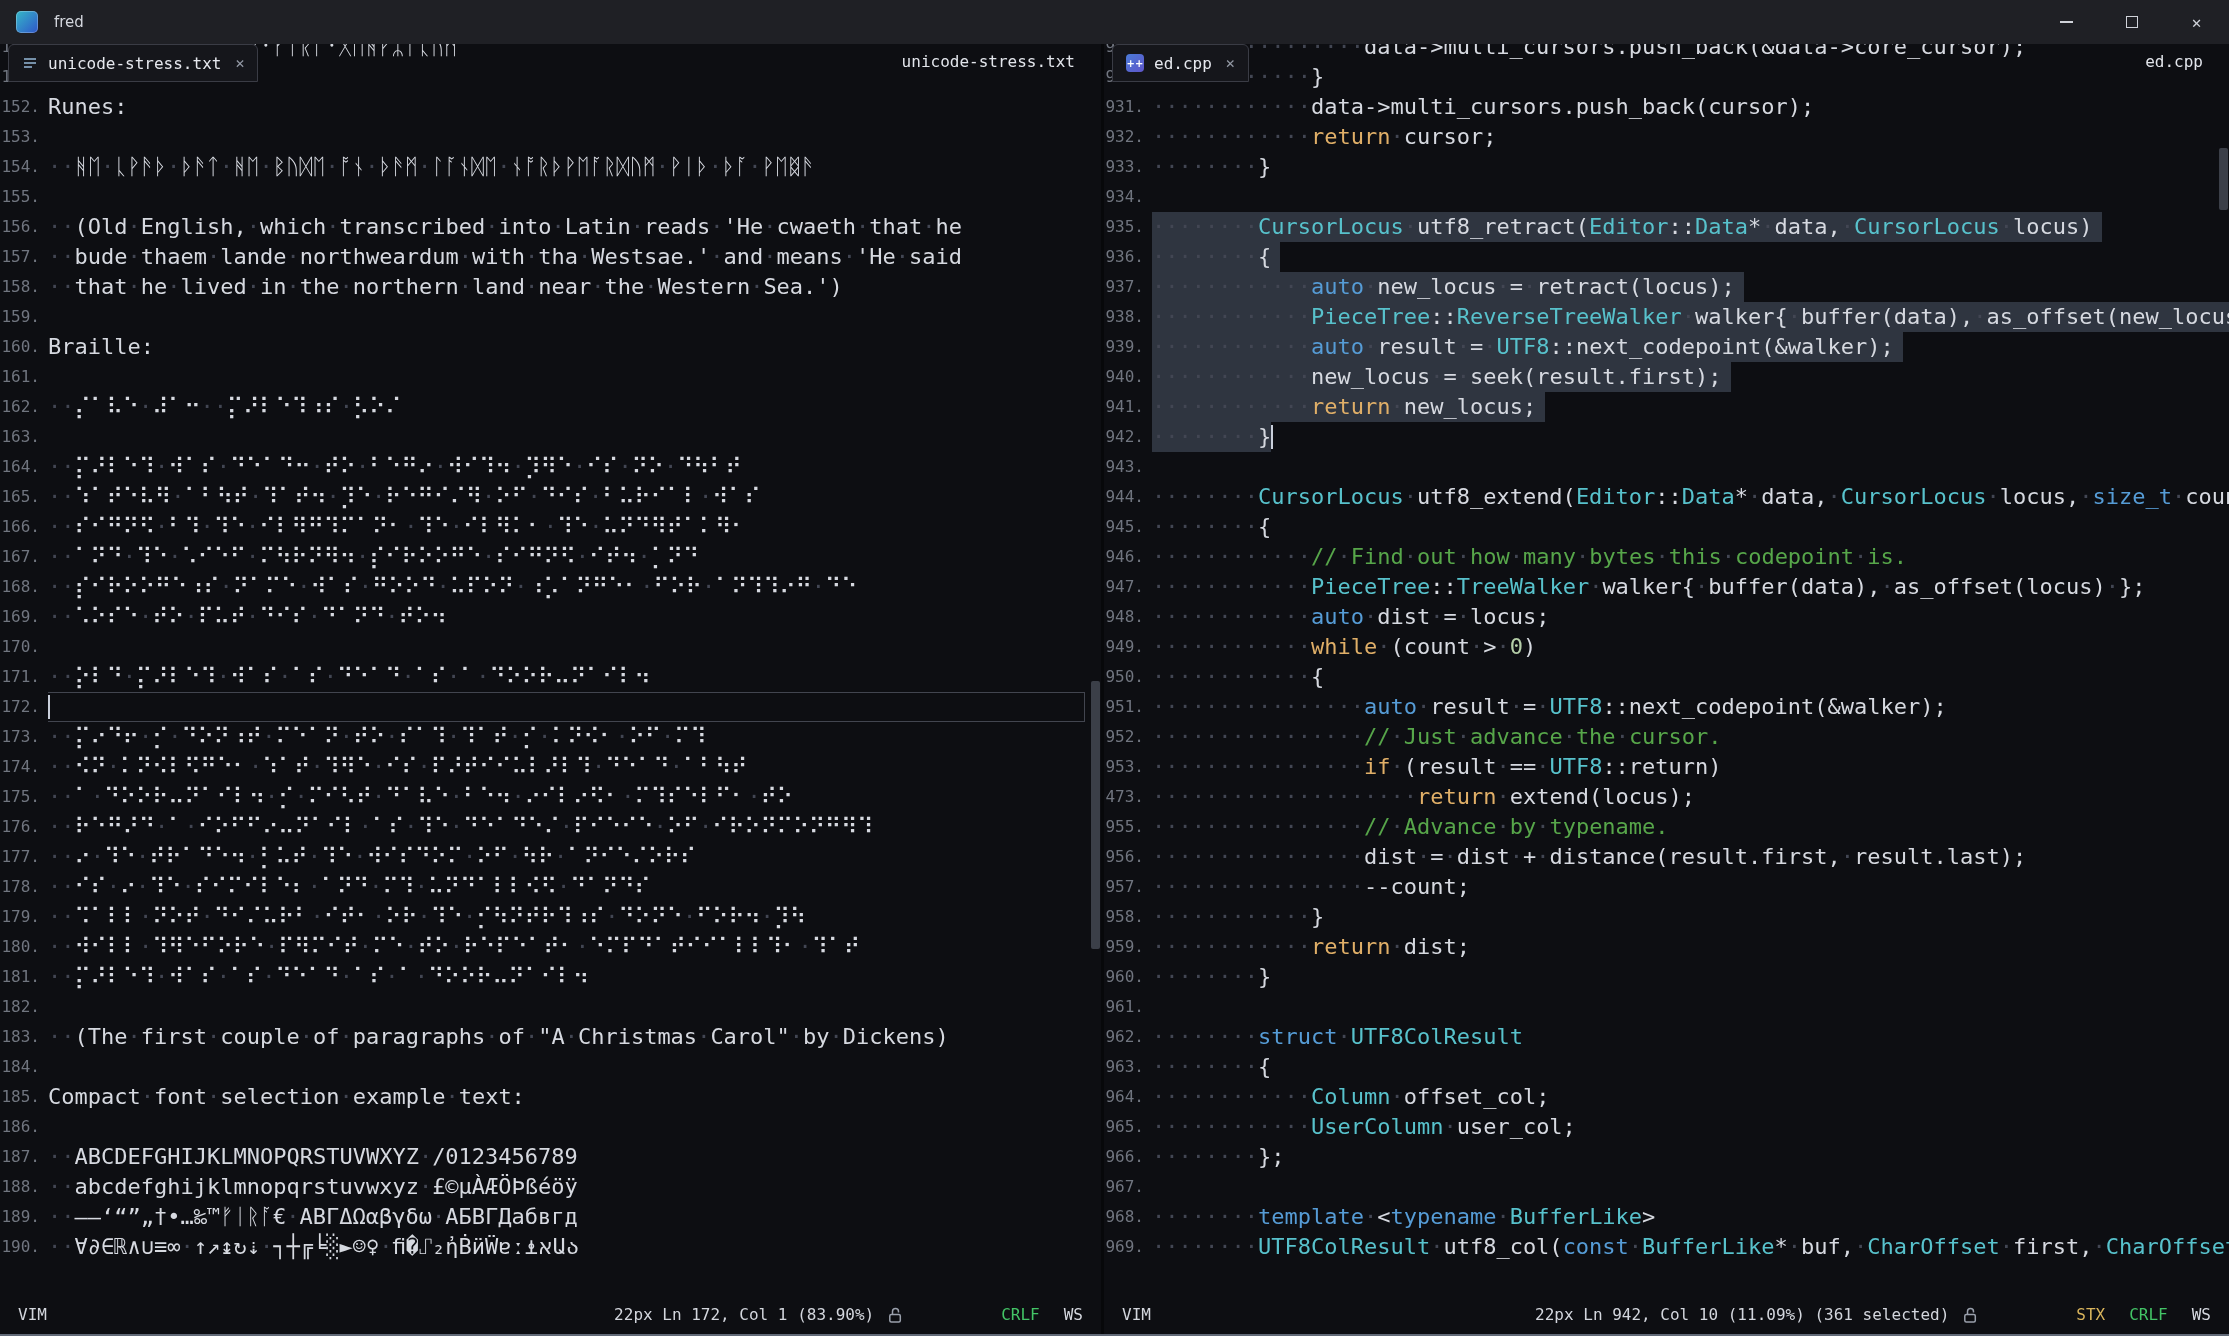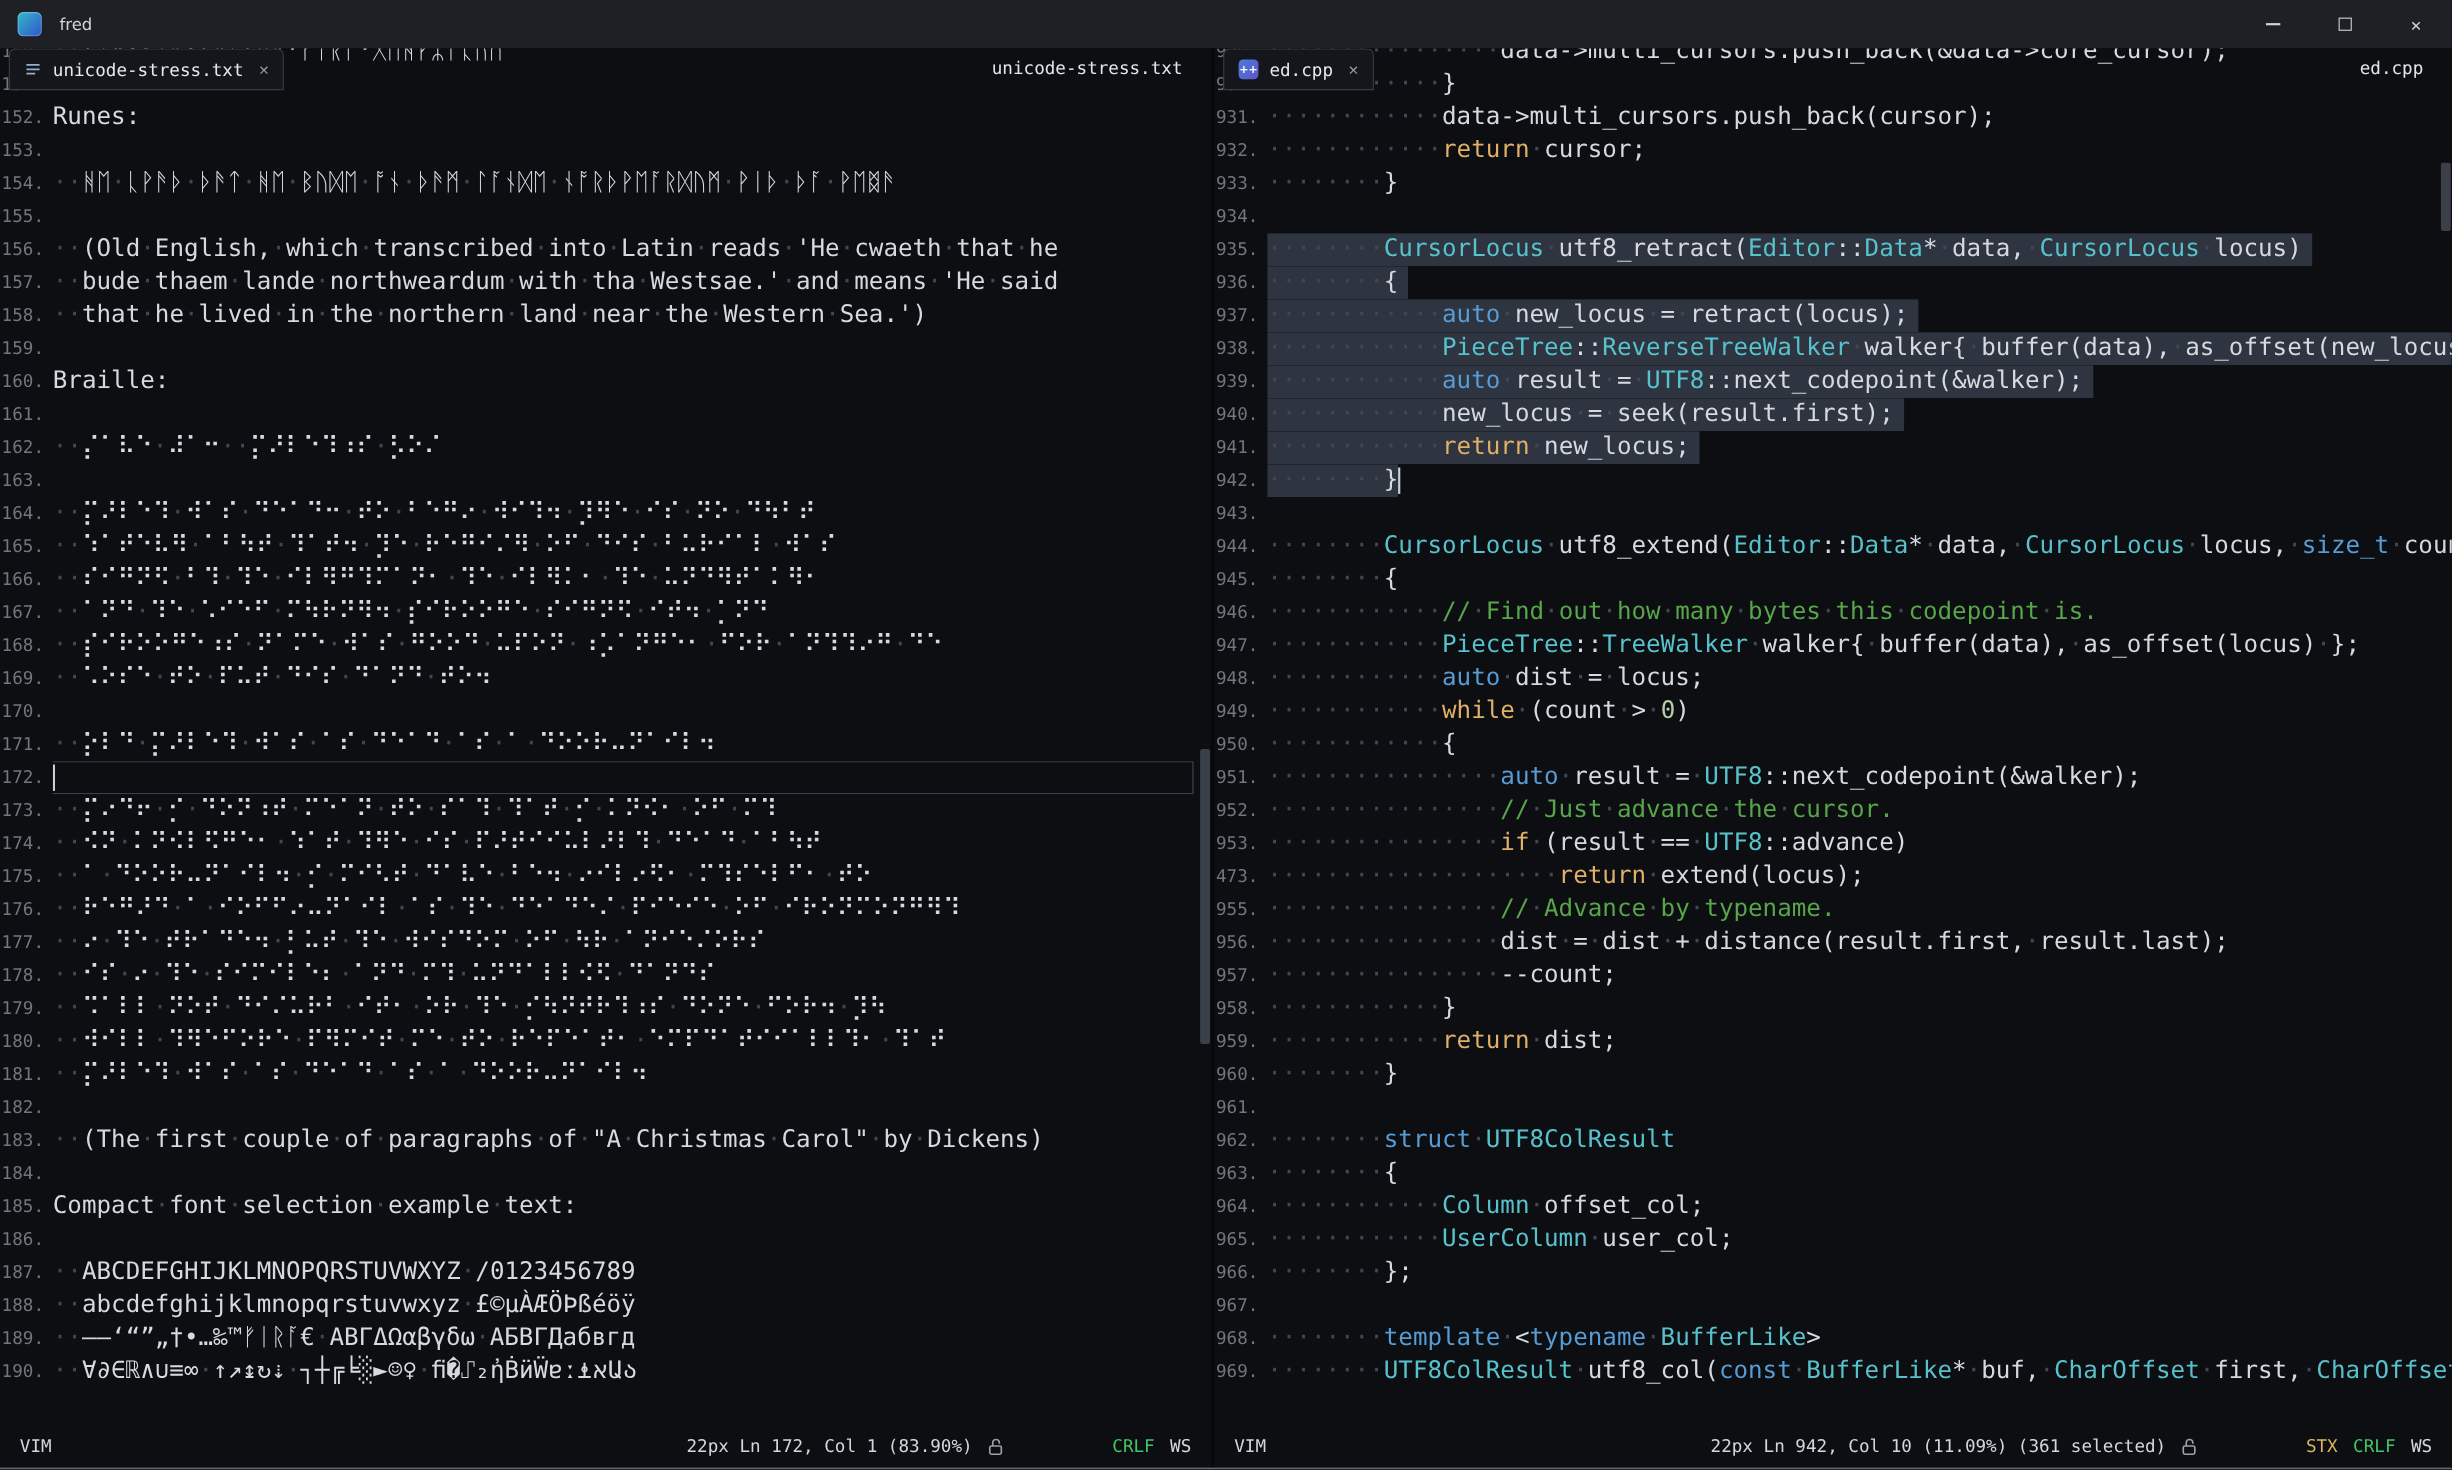--- a/index.html
+++ b/index.html
@@ -50,21 +50,21 @@
     color:#fff; font-size:10px; font-weight:bold; display:flex; align-items:center; justify-content:center;
     font-family:"DejaVu Sans",sans-serif; }
   .file-overlay { position:absolute; top:8px; right:26px; color:#e2e5eb; font-size:16px; z-index:4; }
   
   .scrollbar { position:absolute; top:0; right:0; width:11px; height:100%; z-index:6; }
   .thumb { position:absolute; left:1px; right:1px; background:#3b3f48; border-radius:2px; }
   
   .statusbar { flex:0 0 40px; display:flex; align-items:center; padding:0 18px; font-size:16px;
     color:#d3d6dd; background:var(--bg,#0d0e12); }
   .status-right { margin-left:auto; display:flex; align-items:flex-end; gap:14px; }
-  .flags { display:flex; gap:14px; margin-left:84px; }
+  .flags { display:flex; gap:24px; margin-left:84px; }
 </style>
 </head>
 <body>
 
 <div id="window">
 
   <div class="titlebar">
     <div class="app-icon"></div>
     <div class="title-text">fred</div>
     <div class="win-controls">
@@ -175,21 +175,21 @@
             <div class="line"><div class="gutter">943.</div><div class="lcontent"></div></div>
             <div class="line"><div class="gutter">944.</div><div class="lcontent"><span class="w">········</span><span class="seg ty">CursorLocus</span><span class="w">·</span><span class="seg tx">utf8_extend(</span><span class="seg ty">Editor</span><span class="seg tx">::</span><span class="seg ty">Data</span><span class="seg tx">*</span><span class="w">·</span><span class="seg tx">data,</span><span class="w">·</span><span class="seg ty">CursorLocus</span><span class="w">·</span><span class="seg tx">locus,</span><span class="w">·</span><span class="seg kw">size_t</span><span class="w">·</span><span class="seg tx">count</span></div></div>
             <div class="line"><div class="gutter">945.</div><div class="lcontent"><span class="w">········</span><span class="seg tx">{</span></div></div>
             <div class="line"><div class="gutter">946.</div><div class="lcontent"><span class="w">············</span><span class="seg cm">//</span><span class="w">·</span><span class="seg cm">Find</span><span class="w">·</span><span class="seg cm">out</span><span class="w">·</span><span class="seg cm">how</span><span class="w">·</span><span class="seg cm">many</span><span class="w">·</span><span class="seg cm">bytes</span><span class="w">·</span><span class="seg cm">this</span><span class="w">·</span><span class="seg cm">codepoint</span><span class="w">·</span><span class="seg cm">is.</span></div></div>
             <div class="line"><div class="gutter">947.</div><div class="lcontent"><span class="w">············</span><span class="seg ty">PieceTree</span><span class="seg tx">::</span><span class="seg ty">TreeWalker</span><span class="w">·</span><span class="seg tx">walker{</span><span class="w">·</span><span class="seg tx">buffer(data),</span><span class="w">·</span><span class="seg tx">as_offset(locus)</span><span class="w">·</span><span class="seg tx">};</span></div></div>
             <div class="line"><div class="gutter">948.</div><div class="lcontent"><span class="w">············</span><span class="seg kw">auto</span><span class="w">·</span><span class="seg tx">dist</span><span class="w">·</span><span class="seg tx">=</span><span class="w">·</span><span class="seg tx">locus;</span></div></div>
             <div class="line"><div class="gutter">949.</div><div class="lcontent"><span class="w">············</span><span class="seg ct">while</span><span class="w">·</span><span class="seg tx">(count</span><span class="w">·</span><span class="seg tx">&gt;</span><span class="w">·</span><span class="seg nu">0</span><span class="seg tx">)</span></div></div>
             <div class="line"><div class="gutter">950.</div><div class="lcontent"><span class="w">············</span><span class="seg tx">{</span></div></div>
             <div class="line"><div class="gutter">951.</div><div class="lcontent"><span class="w">················</span><span class="seg kw">auto</span><span class="w">·</span><span class="seg tx">result</span><span class="w">·</span><span class="seg tx">=</span><span class="w">·</span><span class="seg ty">UTF8</span><span class="seg tx">::next_codepoint(&amp;walker);</span></div></div>
             <div class="line"><div class="gutter">952.</div><div class="lcontent"><span class="w">················</span><span class="seg cm">//</span><span class="w">·</span><span class="seg cm">Just</span><span class="w">·</span><span class="seg cm">advance</span><span class="w">·</span><span class="seg cm">the</span><span class="w">·</span><span class="seg cm">cursor.</span></div></div>
-            <div class="line"><div class="gutter">953.</div><div class="lcontent"><span class="w">················</span><span class="seg ct">if</span><span class="w">·</span><span class="seg tx">(result</span><span class="w">·</span><span class="seg tx">==</span><span class="w">·</span><span class="seg ty">UTF8</span><span class="seg tx">::advance)</span></div></div>
+            <div class="line"><div class="gutter">953.</div><div class="lcontent"><span class="w">················</span><span class="seg ct">if</span><span class="w">·</span><span class="seg tx">(result</span><span class="w">·</span><span class="seg tx">==</span><span class="w">·</span><span class="seg ty">UTF8</span><span class="seg tx">::return)</span></div></div>
             <div class="line"><div class="gutter">473.</div><div class="lcontent"><span class="w">····················</span><span class="seg ct">return</span><span class="w">·</span><span class="seg tx">extend(locus);</span></div></div>
             <div class="line"><div class="gutter">955.</div><div class="lcontent"><span class="w">················</span><span class="seg cm">//</span><span class="w">·</span><span class="seg cm">Advance</span><span class="w">·</span><span class="seg cm">by</span><span class="w">·</span><span class="seg cm">typename.</span></div></div>
             <div class="line"><div class="gutter">956.</div><div class="lcontent"><span class="w">················</span><span class="seg tx">dist</span><span class="w">·</span><span class="seg tx">=</span><span class="w">·</span><span class="seg tx">dist</span><span class="w">·</span><span class="seg tx">+</span><span class="w">·</span><span class="seg tx">distance(result.first,</span><span class="w">·</span><span class="seg tx">result.last);</span></div></div>
             <div class="line"><div class="gutter">957.</div><div class="lcontent"><span class="w">················</span><span class="seg tx">--count;</span></div></div>
             <div class="line"><div class="gutter">958.</div><div class="lcontent"><span class="w">············</span><span class="seg tx">}</span></div></div>
             <div class="line"><div class="gutter">959.</div><div class="lcontent"><span class="w">············</span><span class="seg ct">return</span><span class="w">·</span><span class="seg tx">dist;</span></div></div>
             <div class="line"><div class="gutter">960.</div><div class="lcontent"><span class="w">········</span><span class="seg tx">}</span></div></div>
             <div class="line"><div class="gutter">961.</div><div class="lcontent"></div></div>
             <div class="line"><div class="gutter">962.</div><div class="lcontent"><span class="w">········</span><span class="seg kw">struct</span><span class="w">·</span><span class="seg ty">UTF8ColResult</span></div></div>
             <div class="line"><div class="gutter">963.</div><div class="lcontent"><span class="w">········</span><span class="seg tx">{</span></div></div>

